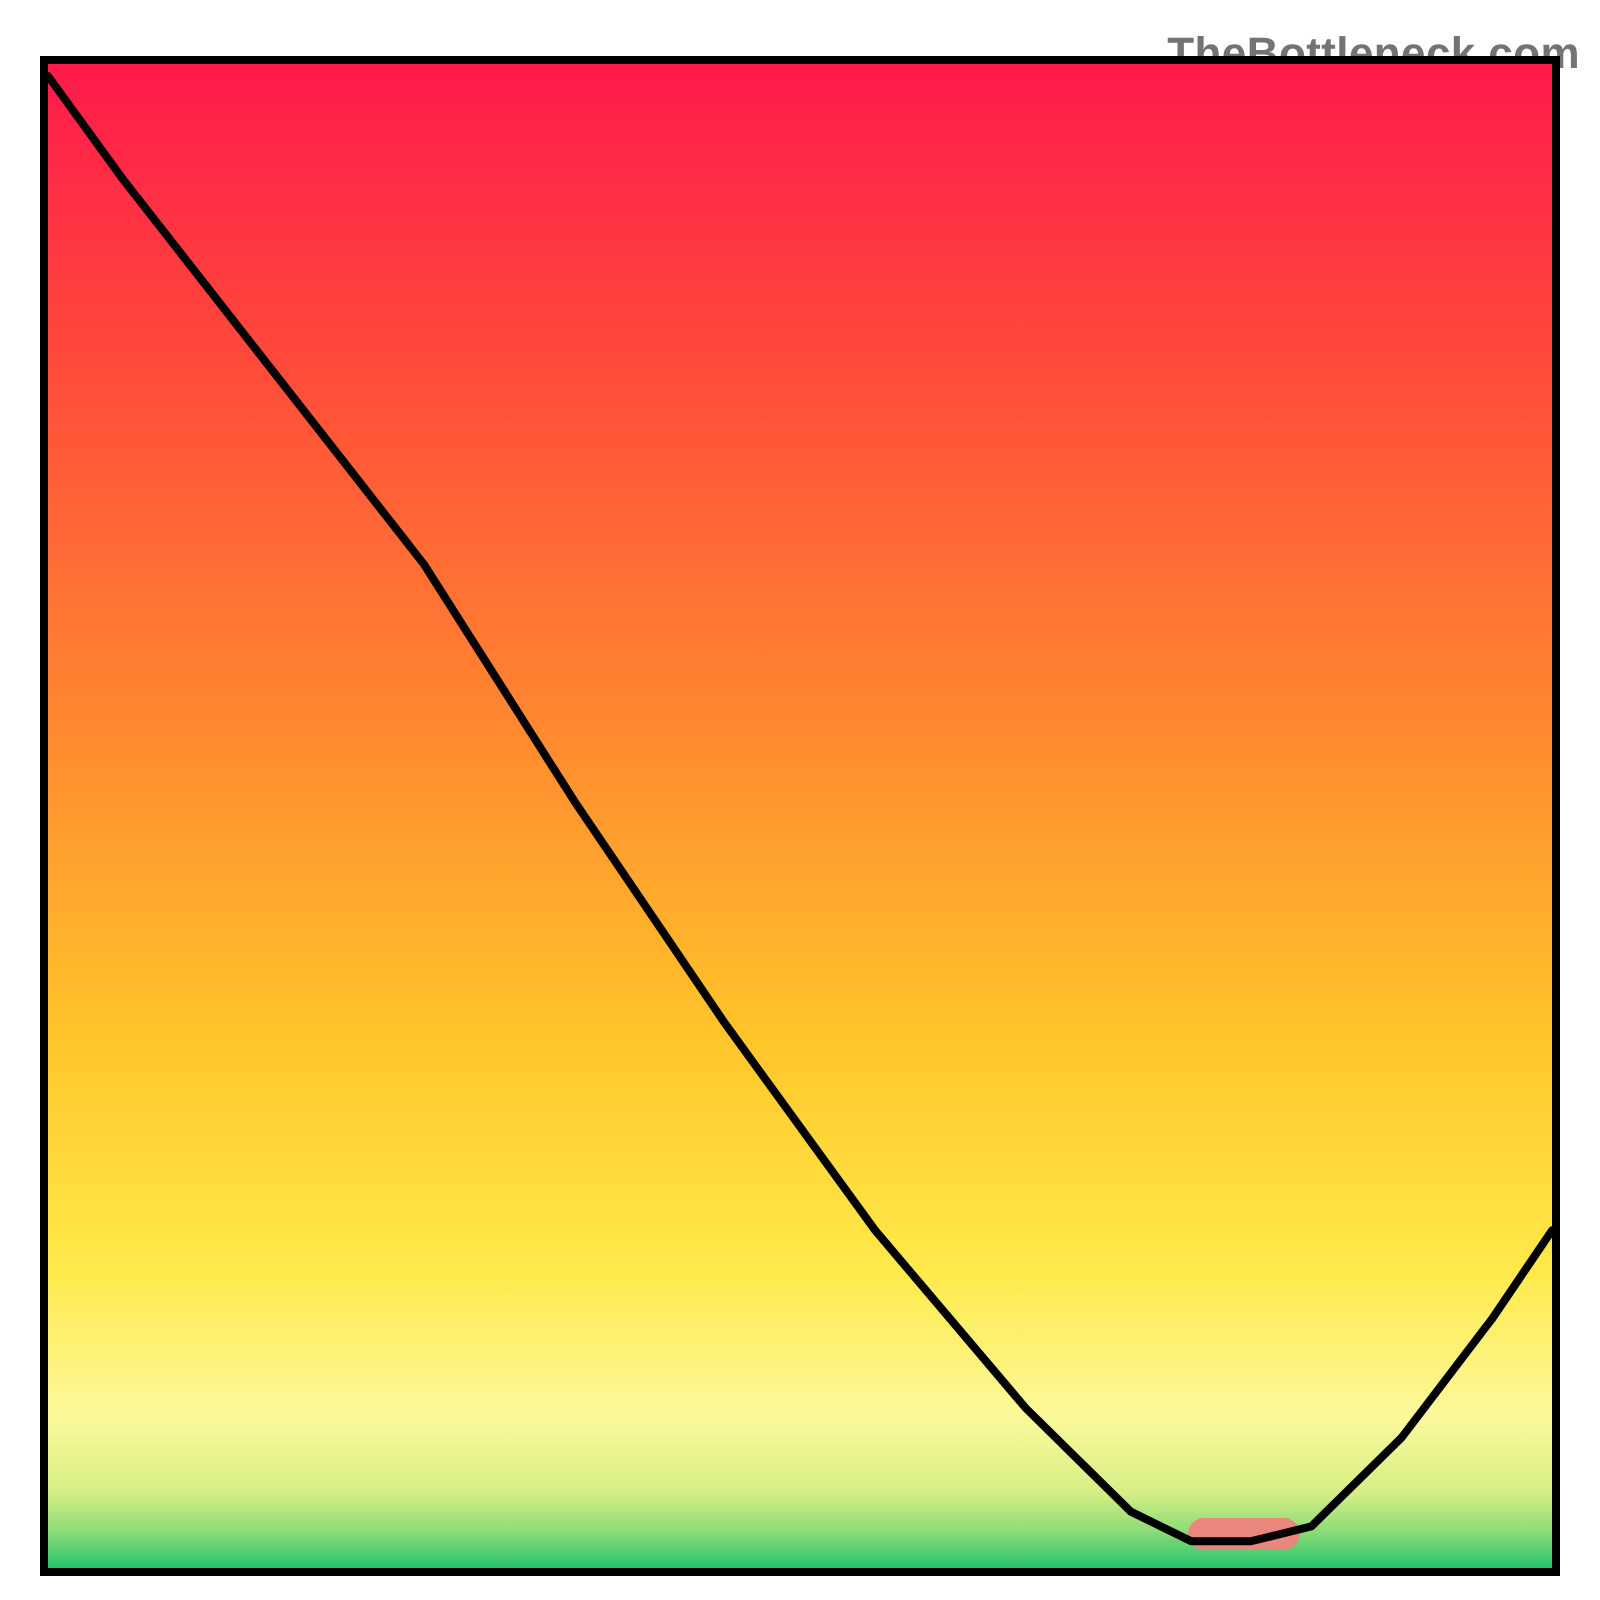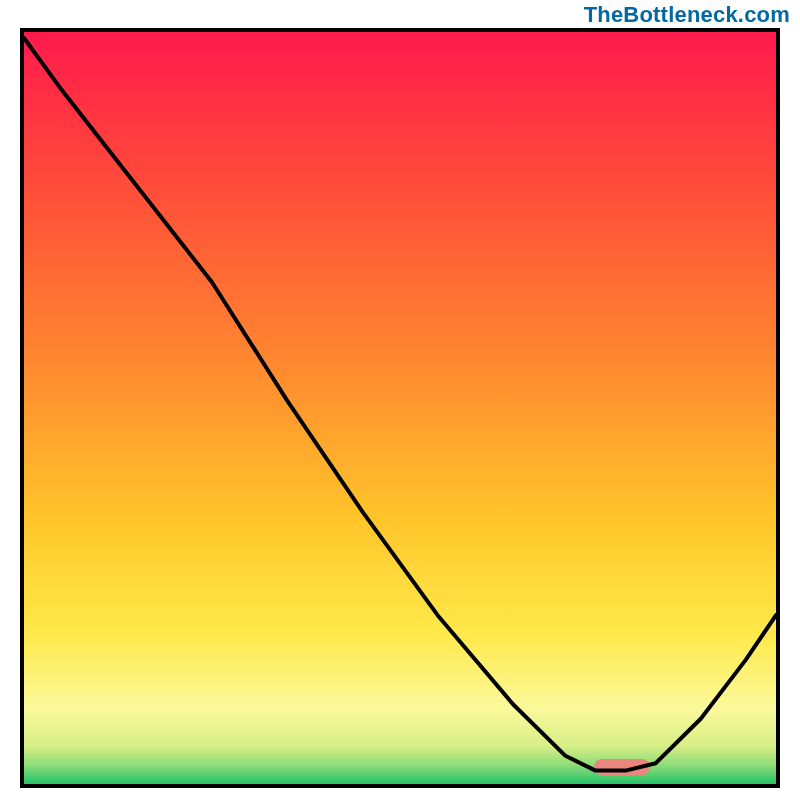--- a/index.html
+++ b/index.html
@@ -1,20 +1,20 @@
 <!DOCTYPE html>
 <html><head>
 <meta charset="utf-8">
 <style>
   html,body{margin:0;padding:0;width:800px;height:800px;background:#fff;}
   .wrap{position:relative;width:800px;height:800px;}
   .watermark{
-    position:absolute;top:2px;right:10px;
+    position:absolute;top:14px;right:10px;
     font-family:Arial,Helvetica,sans-serif;
-    font-size:22px;font-weight:700;color:#0369a1;
+    font-size:22px;font-weight:700;color:#737373;
     letter-spacing:.2px;
   }
   .panel{position:absolute;left:20px;top:28px;width:760px;height:760px;border:4px solid #000;box-sizing:border-box;}
   .panel-inner{position:absolute;inset:0;overflow:hidden;}
   .panel svg{display:block;}
   
   .pill{
     position:absolute;
     width:56px;height:16px;
     background:#e9877e;

